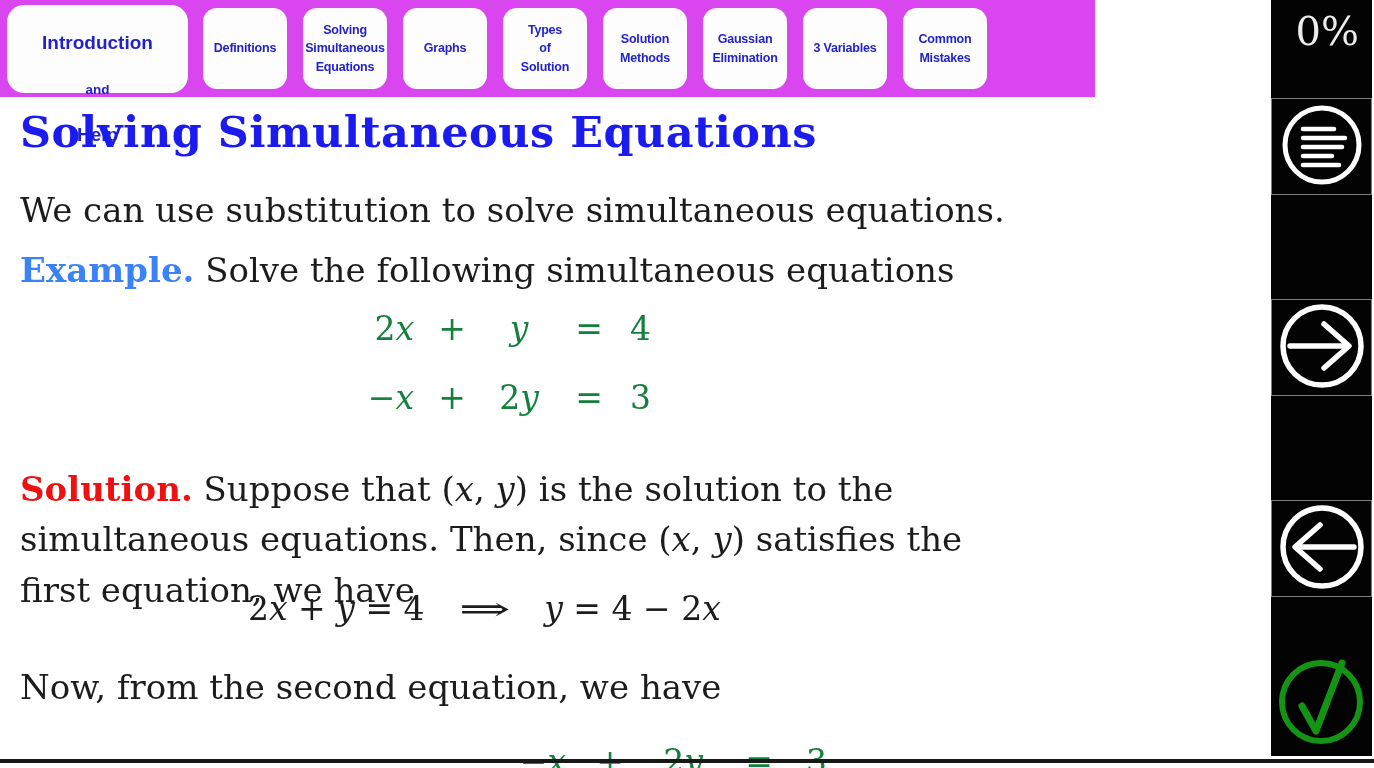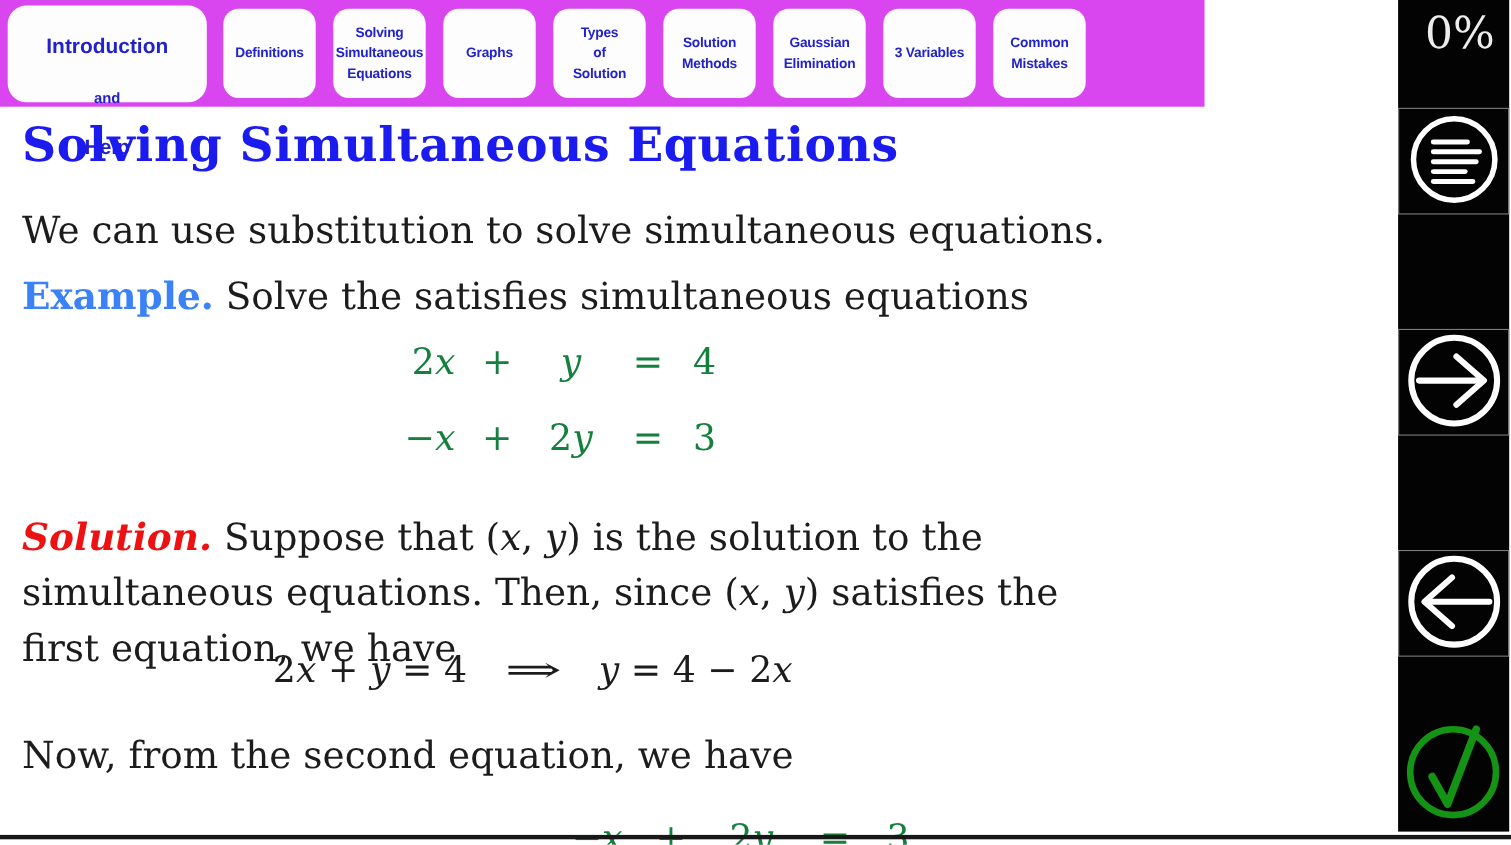--- a/index.html
+++ b/index.html
@@ -23,21 +23,21 @@
   .nav-btn.big span{display:block;}
 
   
   .content{position:absolute;left:0;top:97px;width:1270px;height:671px;}
   .page-title{position:absolute;left:20px;top:10px;margin:0;color:#1b1bf0;
               font-size:43px;font-weight:bold;letter-spacing:0.5px;}
   .para{position:absolute;left:20px;margin:0;color:#1c1c1c;font-size:34px;}
   .intro{top:93px;}
   .example{top:153px;}
   .label-blue{color:#3b82f6;font-weight:bold;}
-  .label-red{color:#ee1111;font-weight:bold;font-style:italic;}
+  .label-red{color:#ee1111;font-weight:bold;}
   .solution{top:367px;width:985px;line-height:1.48;}
 
   .eq-grid{position:absolute;display:grid;color:#15803d;font-size:33px;
            grid-template-columns:56px 36px 58px 42px 32px;column-gap:20px;row-gap:30px;}
   .eq-grid .c1{text-align:right;}
   .eq-grid .c2,.eq-grid .c3,.eq-grid .c4{text-align:center;}
   .eq-grid .c5{text-align:left;}
   .system{left:358px;top:212px;}
   .final-eq{left:510px;top:645px;column-gap:26px;}
 
@@ -107,21 +107,21 @@
       <button class="nav-btn">Common
 Mistakes</button>
     </div>
   </div>
 
   <div class="content">
     <h1 class="page-title">Solving Simultaneous Equations</h1>
 
     <p class="para intro">We can use substitution to solve simultaneous equations.</p>
 
-    <p class="para example"><span class="label-blue">Example.</span><span> Solve the satisfies simultaneous equations</span></p>
+    <p class="para example"><span class="label-blue">Example.</span><span> Solve the following simultaneous equations</span></p>
 
     <div class="eq-grid system">
       <span class="c1 math">2<i>x</i></span>
       <span class="c2">+</span>
       <span class="c3 math"><i>y</i></span>
       <span class="c4">=</span>
       <span class="c5">4</span>
       <span class="c1 math">−<i>x</i></span>
       <span class="c2">+</span>
       <span class="c3 math">2<i>y</i></span>

